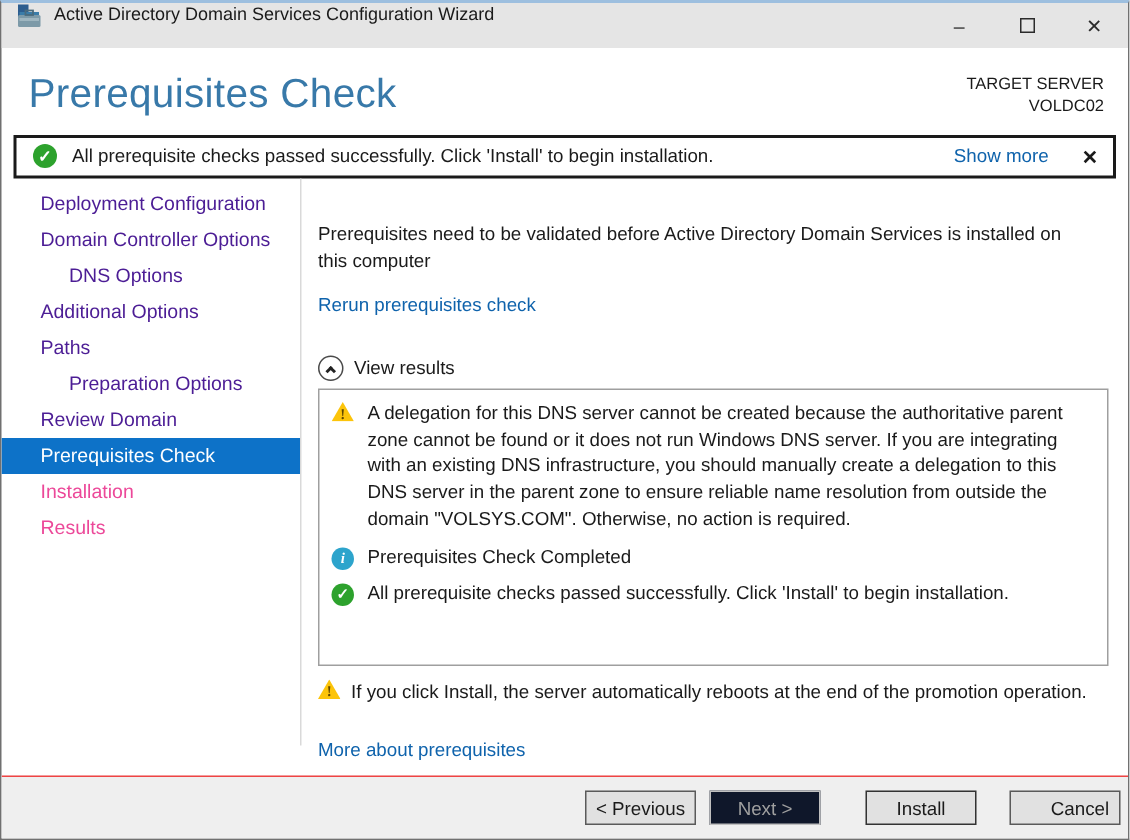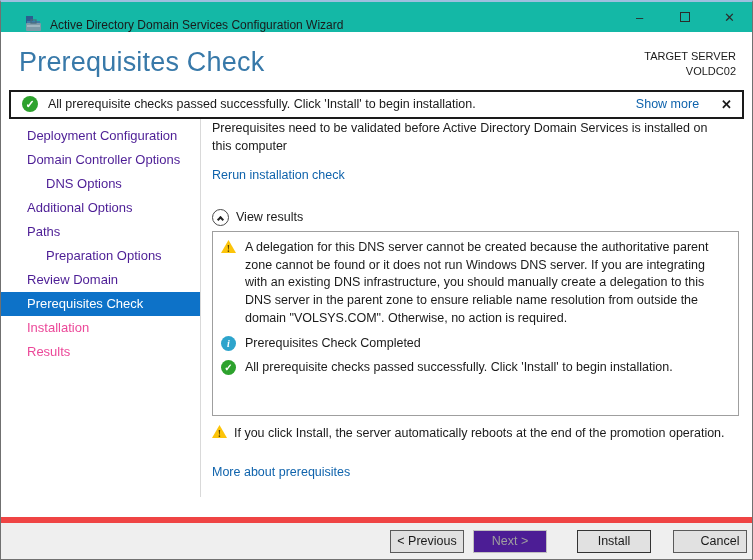--- a/index.html
+++ b/index.html
@@ -2,21 +2,21 @@
 <html><head>
 <meta charset="utf-8">
 <style>
   * { margin:0; padding:0; box-sizing:border-box; }
   body { background:#cfcfcf; font-family:"Liberation Sans", sans-serif; }
   .window {
     width:753px; height:560px; background:#fff; position:relative; overflow:hidden;
     border:1px solid #707070; border-top:2px solid #9dbfdf;
   }
   
-  .titlebar { height:30px; background:#14b8a6; display:flex; align-items:flex-end; padding-left:24px; }
+  .titlebar { height:30px; background:#e5e5e5; display:flex; align-items:flex-start; padding-left:10px; }
   .app-icon { width:17px; height:17px; margin-right:8px; flex:0 0 auto; }
   .title-text { font-size:12px; color:#1a1a1a; flex:1; white-space:nowrap; }
   .win-controls { display:flex; height:100%; }
   .win-btn { width:45px; height:100%; display:flex; align-items:center; justify-content:center;
              font-size:13px; color:#2b2b2b; cursor:default; background:transparent; border:none; }
   .maximize-glyph { width:10px; height:10px; border:1px solid #2b2b2b; display:inline-block; }
   
   .header { display:flex; justify-content:space-between; align-items:flex-start; padding:15px 16px 0 18px; }
   .page-title { font-size:27px; font-weight:300; color:#3879a9; letter-spacing:0.2px; }
   .target { text-align:right; font-size:11px; font-weight:normal; color:#1a1a1a; line-height:1.35; padding-top:2px; }
@@ -29,21 +29,21 @@
   .banner-msg { flex:1; font-size:12.5px; color:#1a1a1a; white-space:nowrap; overflow:hidden; }
   .show-more { font-size:12.5px; color:#0f63ac; text-decoration:none; margin-right:22px; }
   .banner-close { font-size:13px; font-weight:bold; color:#1a1a1a; background:none; border:none; cursor:default; }
   
   .body { display:flex; height:378px; }
   .sidebar { width:200px; flex:0 0 auto; border-right:1px solid #d9d9d9; padding-top:5px; }
   .nav-item { height:24px; line-height:24px; font-size:13px; color:#4c1d95; padding-left:26px; cursor:default; }
   .nav-item.indent { padding-left:45px; }
   .nav-item.selected { background:#0d72c8; color:#fff; }
   .nav-item.disabled { color:#ec4899; }
-  .content { flex:1; padding:0 13px 0 11px; font-size:12.5px; color:#1a1a1a; }
+  .content { flex:1; padding:28px 13px 0 11px; font-size:12.5px; color:#1a1a1a; }
   .description { max-width:508px; line-height:1.45; }
   a.link { color:#0f63ac; text-decoration:none; font-size:12.5px; }
   .rerun { display:inline-block; margin-top:13px; }
   .view-results { margin-top:27px; margin-bottom:5px; display:flex; align-items:center; }
   .expander { width:17px; height:17px; border-radius:50%; border:1px solid #4a4a4a; position:relative;
               margin-right:7px; background:#fff; flex:0 0 auto; }
   .chevron-up { position:absolute; left:5px; top:7px; width:5px; height:5px;
                 border-top:2px solid #222; border-left:2px solid #222; transform:rotate(45deg); }
   .results-box { border:1px solid #9f9f9f; height:185px; padding:7px 10px 0 8px; overflow:hidden; }
   .result-item { display:flex; margin-bottom:7px; }
@@ -57,25 +57,25 @@
   .info-circle { width:15px; height:15px; border-radius:50%; background:#2da4cc; color:#fff;
                  display:inline-flex; align-items:center; justify-content:center;
                  font-size:10px; font-weight:bold; font-family:"Liberation Serif", serif; font-style:italic; }
   .success-circle { width:15px; height:15px; border-radius:50%; background:#2da22d; color:#fff;
                     display:inline-flex; align-items:center; justify-content:center; font-size:10px; font-weight:bold; }
   .reboot { display:flex; align-items:center; margin-top:9px; }
   .reboot .result-icon { flex:0 0 22px; padding-top:0; }
   .more-link { display:inline-block; margin-top:24px; }
   
   .footer { position:absolute; left:0; right:0; bottom:0; height:42px; background:#efefef;
-            border-top:6px solid #ef4444; display:flex; align-items:center; justify-content:flex-end;
+            border-top:1px solid #ef4444; display:flex; align-items:center; justify-content:flex-end;
             padding-right:5px; }
   .btn { width:74px; height:23px; font-size:12.5px; font-family:"Liberation Sans", sans-serif;
          background:#e1e1e1; border:1px solid #5a5a5a; color:#1a1a1a; cursor:default; }
-  .btn.next { margin-left:9px; background:#4c1d95; border-color:#c0c0c0; color:#9f9f9f; }
+  .btn.next { margin-left:9px; background:#0f172a; border-color:#c0c0c0; color:#9f9f9f; }
   .btn.install { margin-left:30px; border-color:#333; }
   .btn.cancel { margin-left:22px;padding-left:20px; }
 </style>
 </head>
 <body>
 
 <div class="window">
 
   <div class="titlebar">
     <svg class="app-icon" viewBox="0 0 17 17">
@@ -125,21 +125,21 @@
       <div class="nav-item">Paths</div>
       <div class="nav-item indent">Preparation Options</div>
       <div class="nav-item">Review Domain</div>
       <div class="nav-item selected">Prerequisites Check</div>
       <div class="nav-item disabled">Installation</div>
       <div class="nav-item disabled">Results</div>
     </div>
 
     <div class="content">
       <div class="description">Prerequisites need to be validated before Active Directory Domain Services is installed on this computer</div>
-      <a href="#" class="link rerun">Rerun installation check</a>
+      <a href="#" class="link rerun">Rerun prerequisites check</a>
 
       <div class="view-results">
         <span class="expander">
             <span class="chevron-up"></span>
           </span>
         <span>View results</span>
       </div>
 
       <div class="results-box">
         <div class="result-item">

